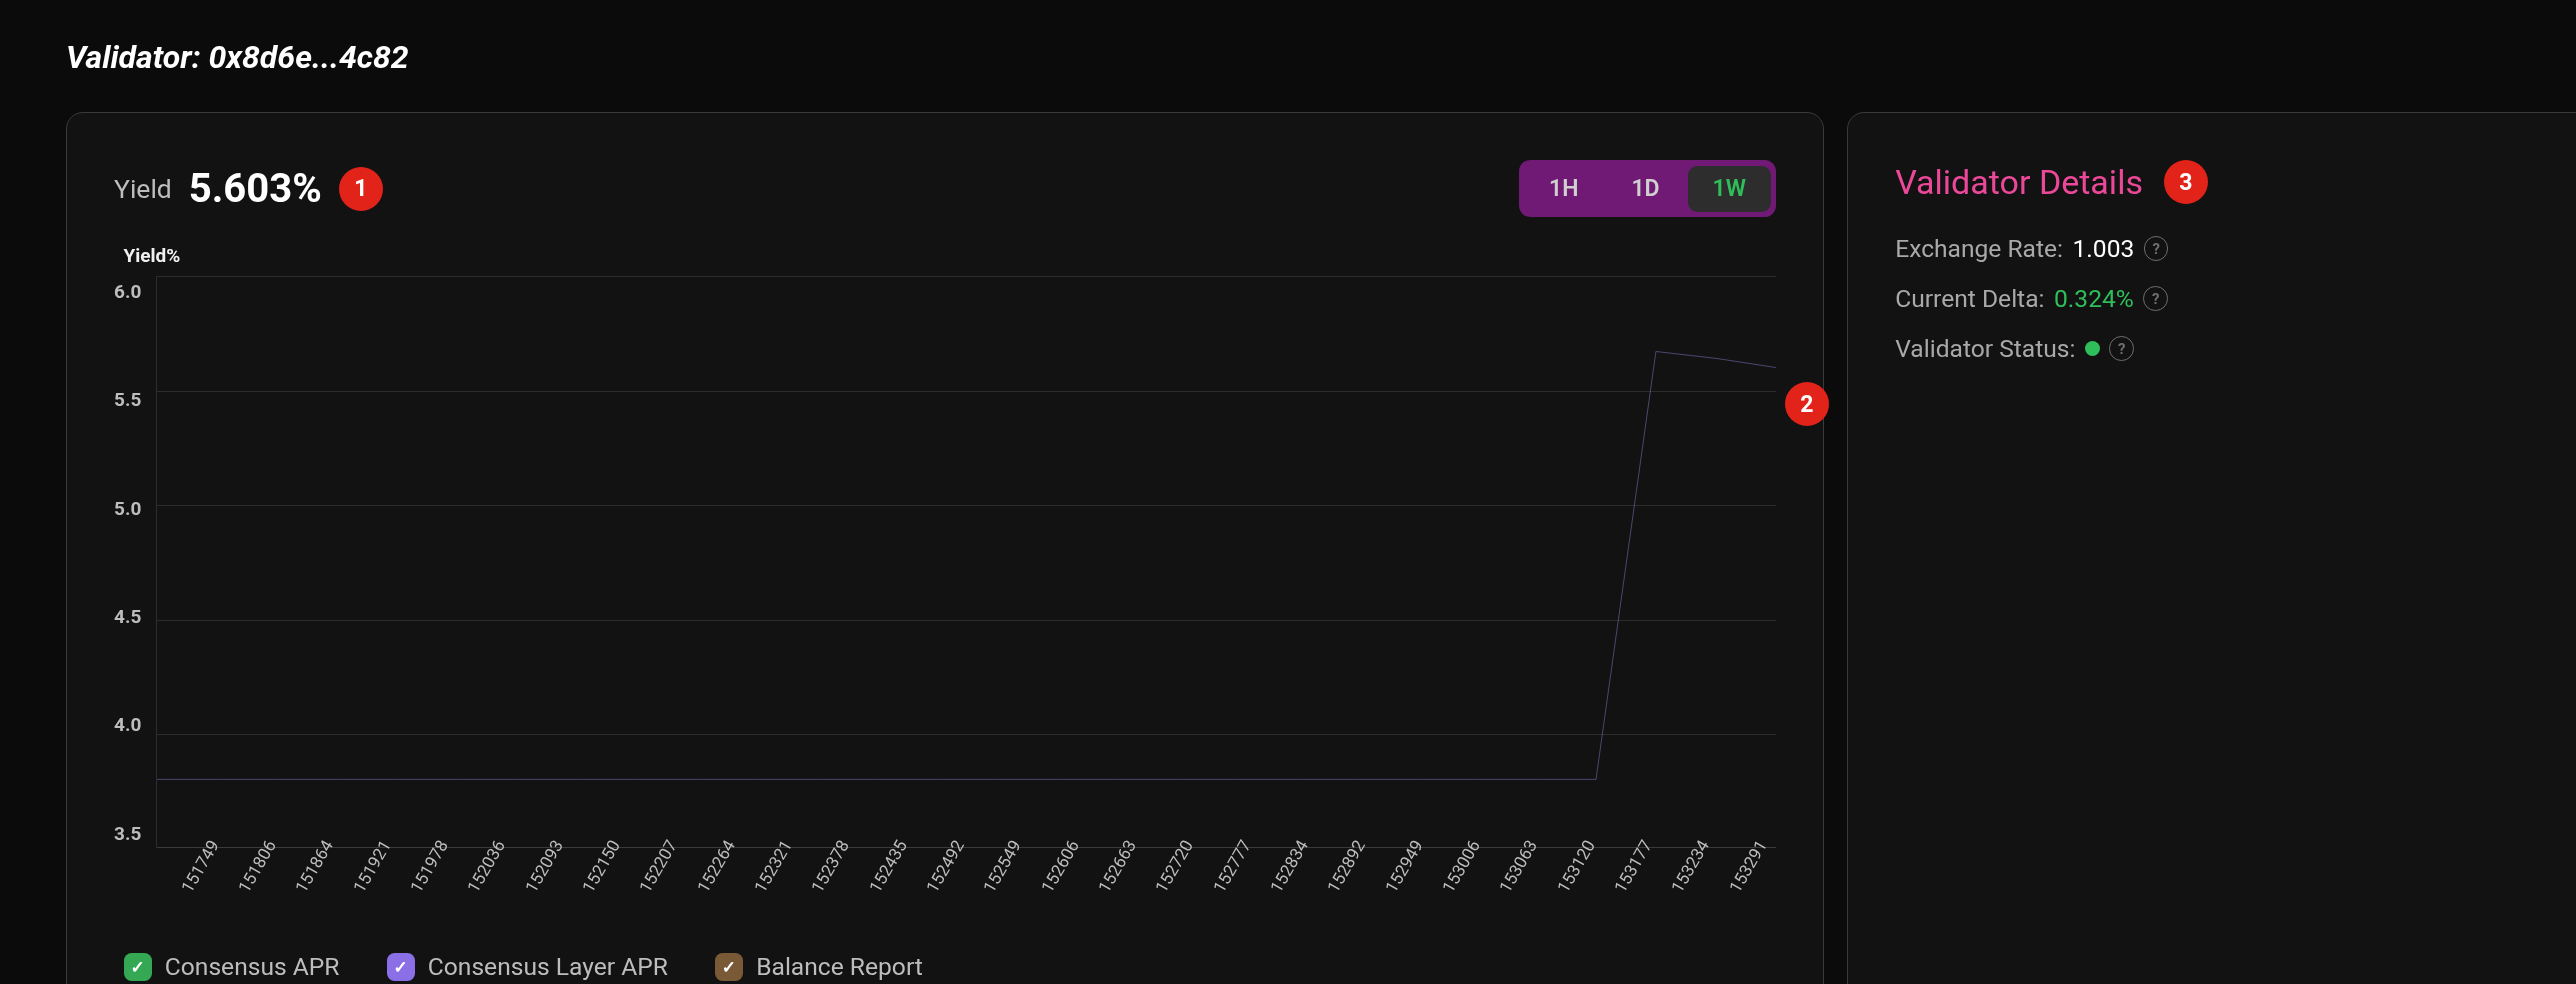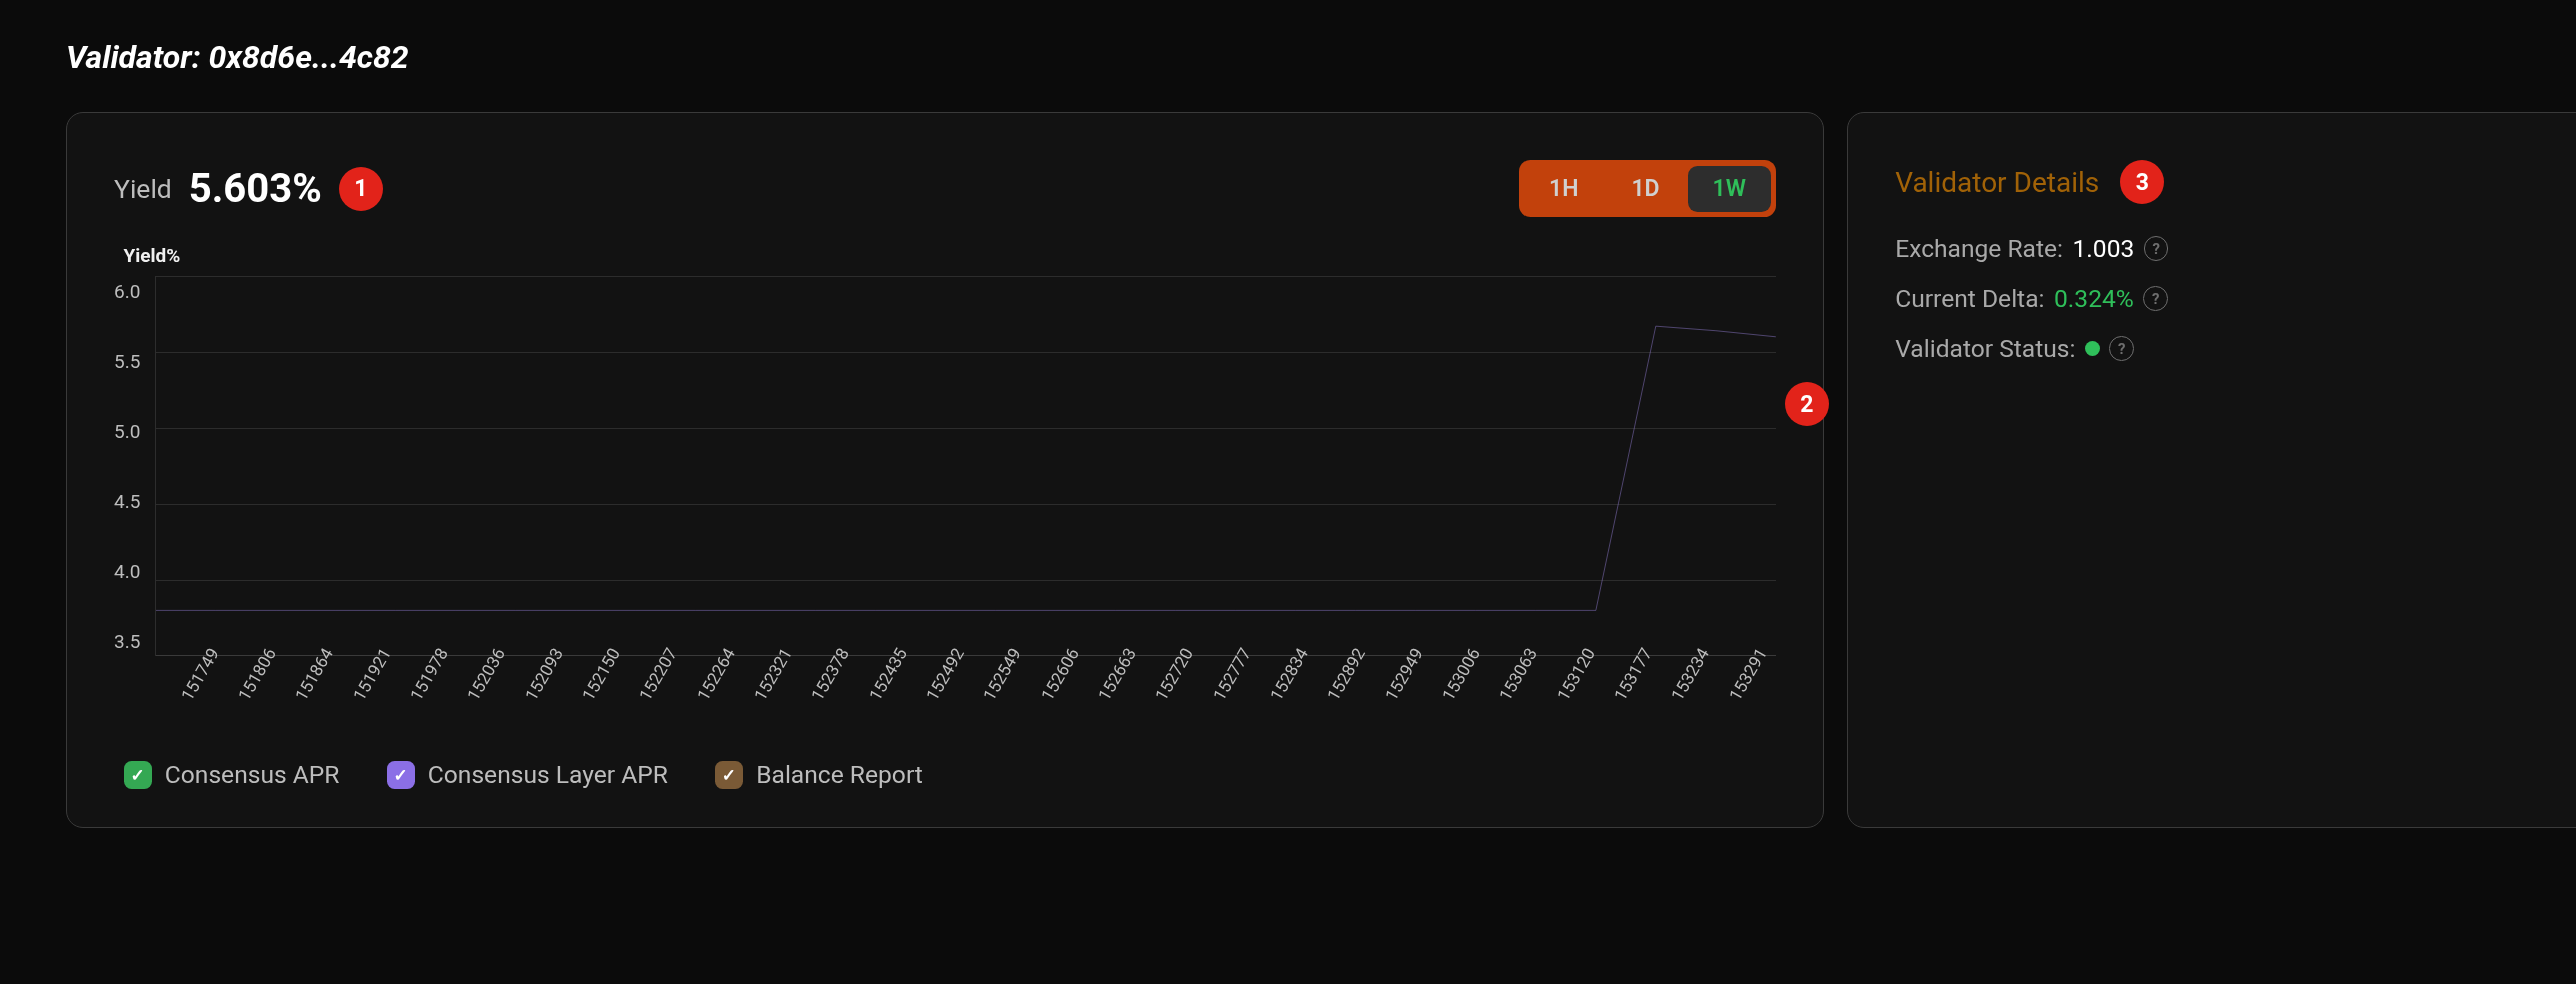--- a/index.html
+++ b/index.html
@@ -73,21 +73,21 @@
     align-items: center;
     justify-content: center;
     flex-shrink: 0;
   }
   .badge-abs {
     position: absolute;
   }
 
   .range-toggle {
     display: flex;
-    background: #c2410c;
+    background: #701a75;
     border-radius: 11.4px;
     padding: 5.7px;
     gap: 3.8px;
   }
   .range-btn {
     font-size: 23px;
     font-weight: 600;
     padding: 9.5px 24.6px;
     color: #d0d0d0;
     border-radius: 9.5px;
@@ -102,21 +102,22 @@
   .y-axis-title {
     font-size: 19px;
     font-weight: 700;
     color: #f0f0f0;
     margin-left: 9.5px;
     margin-bottom: 9.5px;
   }
 
   .chart-body {
     display: flex;
-    height: 380px;
+    height: 572px;
+    font-weight: bold;
   }
   .y-ticks {
     display: flex;
     flex-direction: column;
     justify-content: space-between;
     align-items: flex-end;
     padding-right: 15px;
     font-size: 19px;
     color: #bdbdbd;
     padding-top: 3.8px;
@@ -190,22 +191,22 @@
   .chk.brown  { background: #7a5a36; }
 
   
   .details-header {
     display: flex;
     align-items: center;
     gap: 21px;
     margin-bottom: 30px;
   }
   .details-title {
-    font-size: 28px;
-    color: #a16207;
+    font-size: 34px;
+    color: #ec4899;
   }
   .detail-row {
     font-size: 24.6px;
     color: #a9a9a9;
     margin-bottom: 21px;
     display: flex;
     align-items: center;
     gap: 9.5px;
     flex-wrap: wrap;
   }

